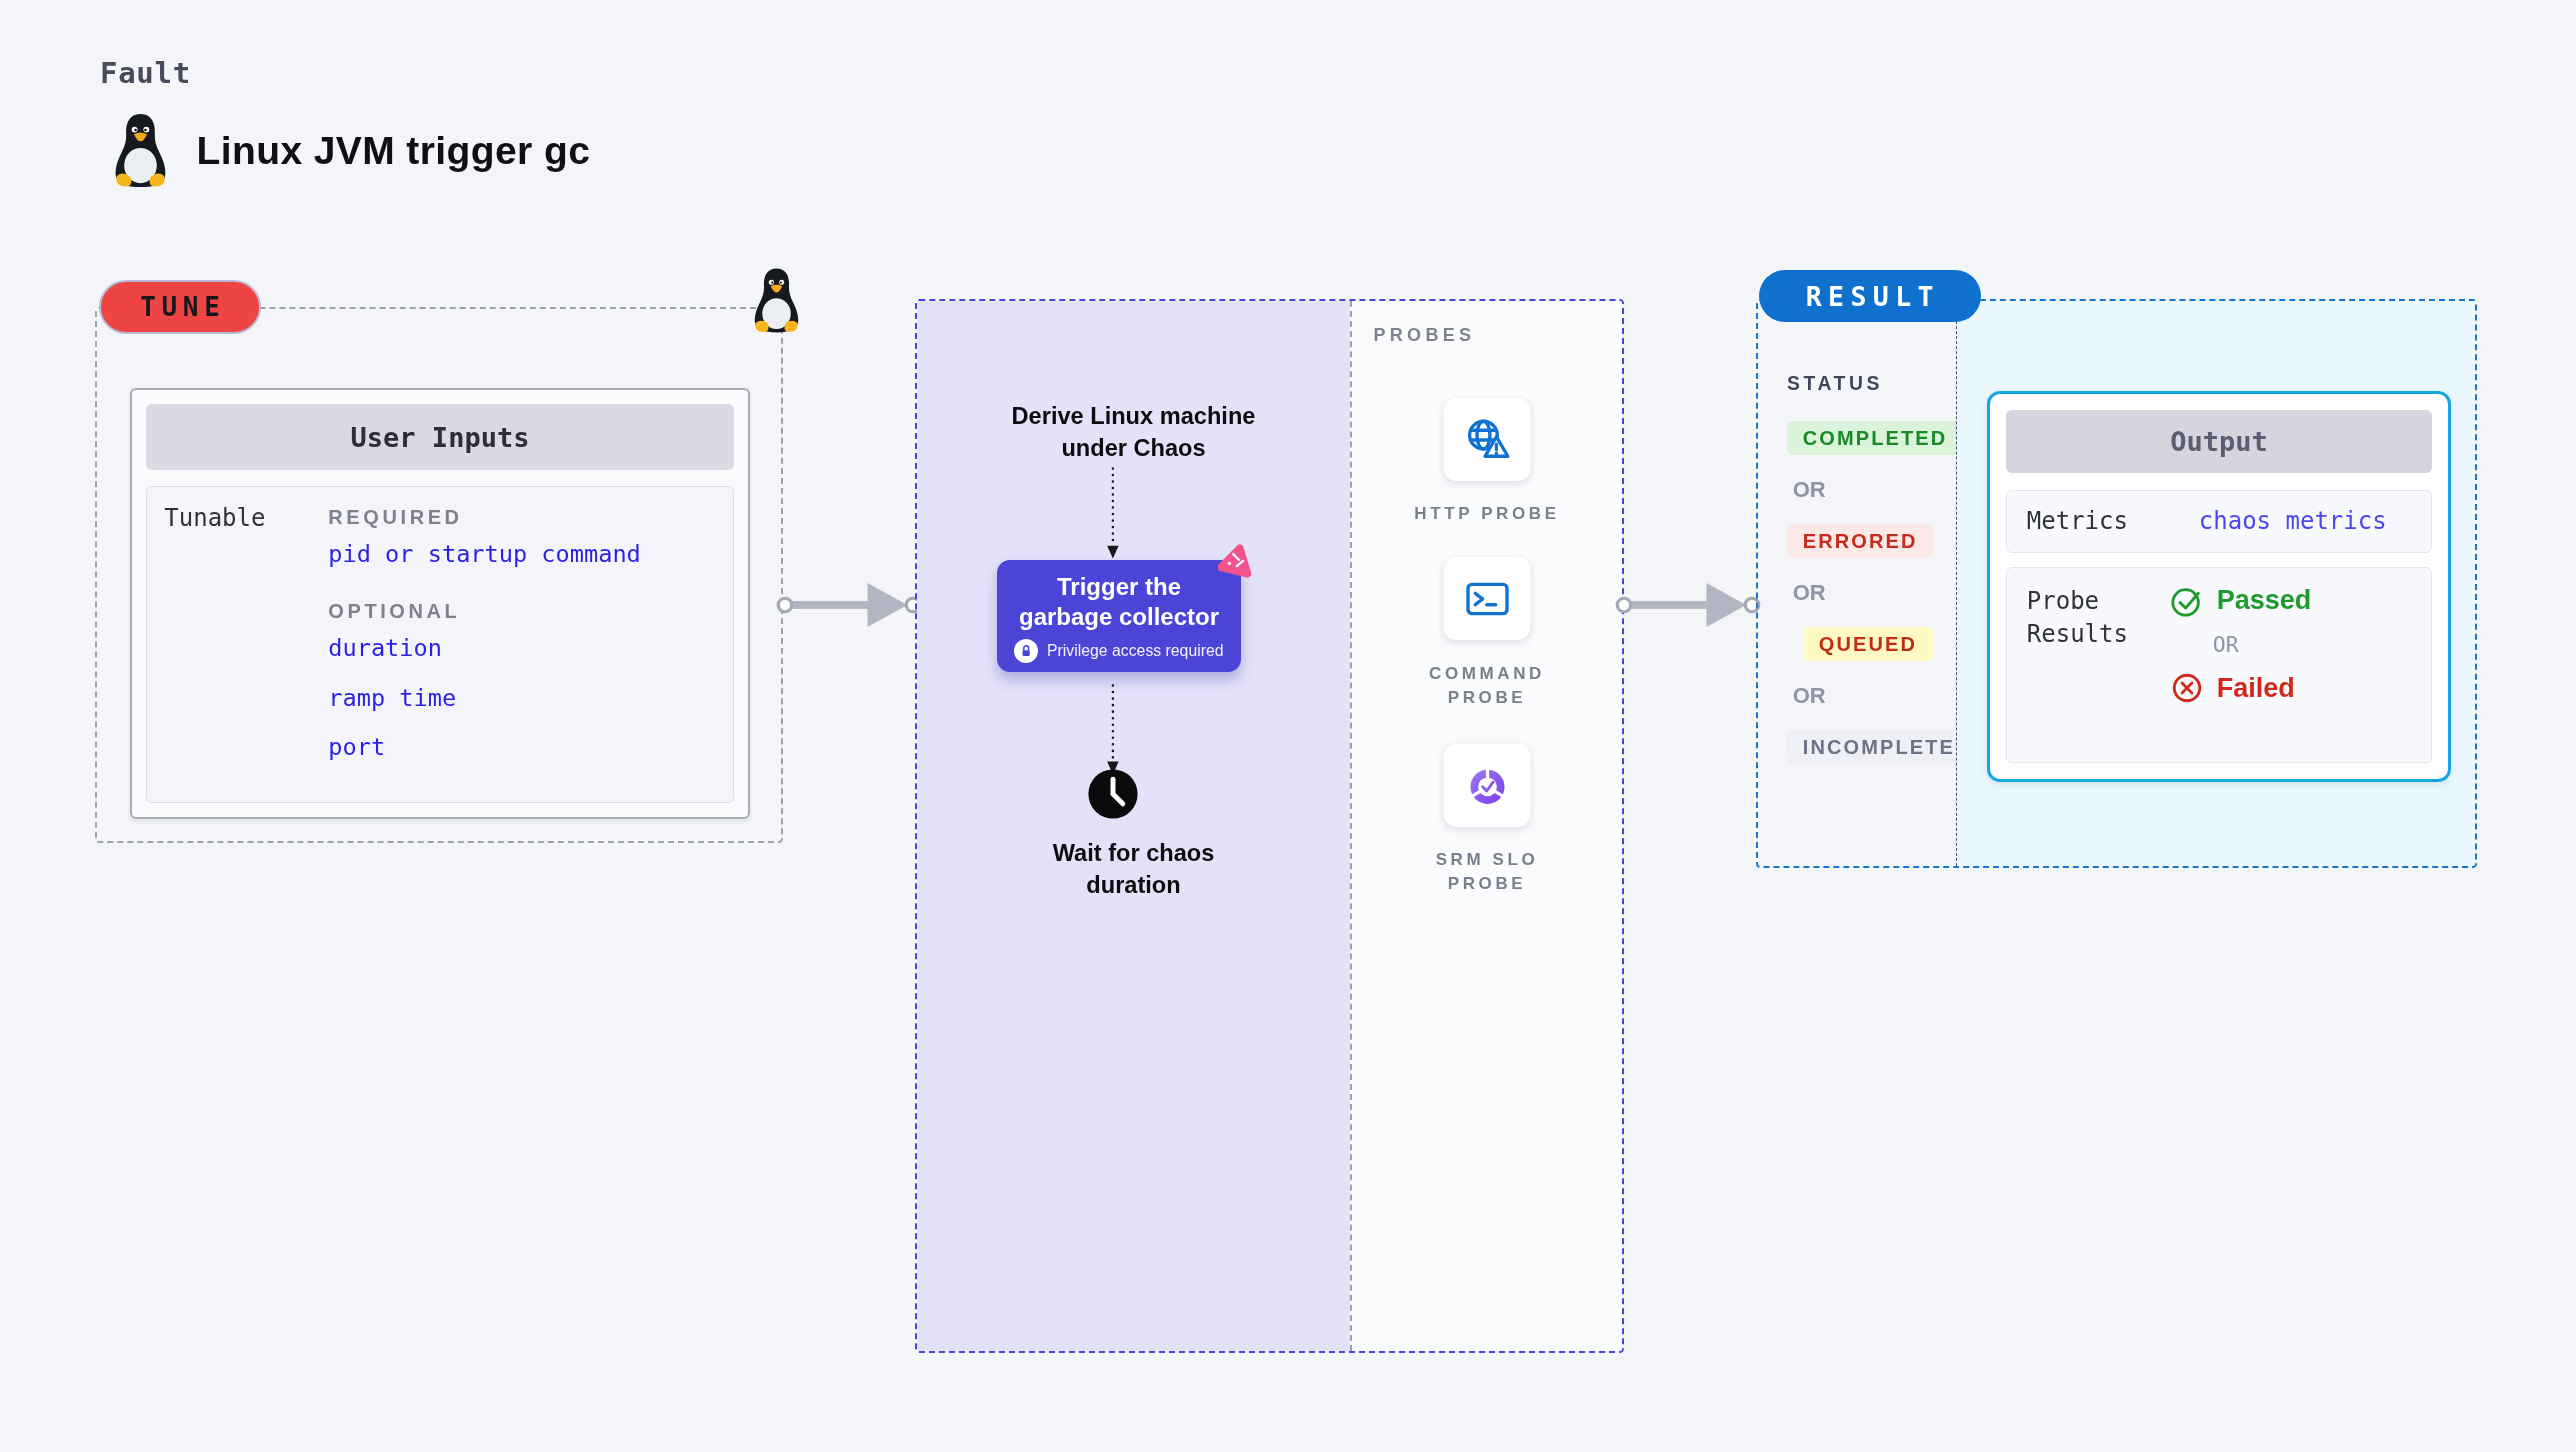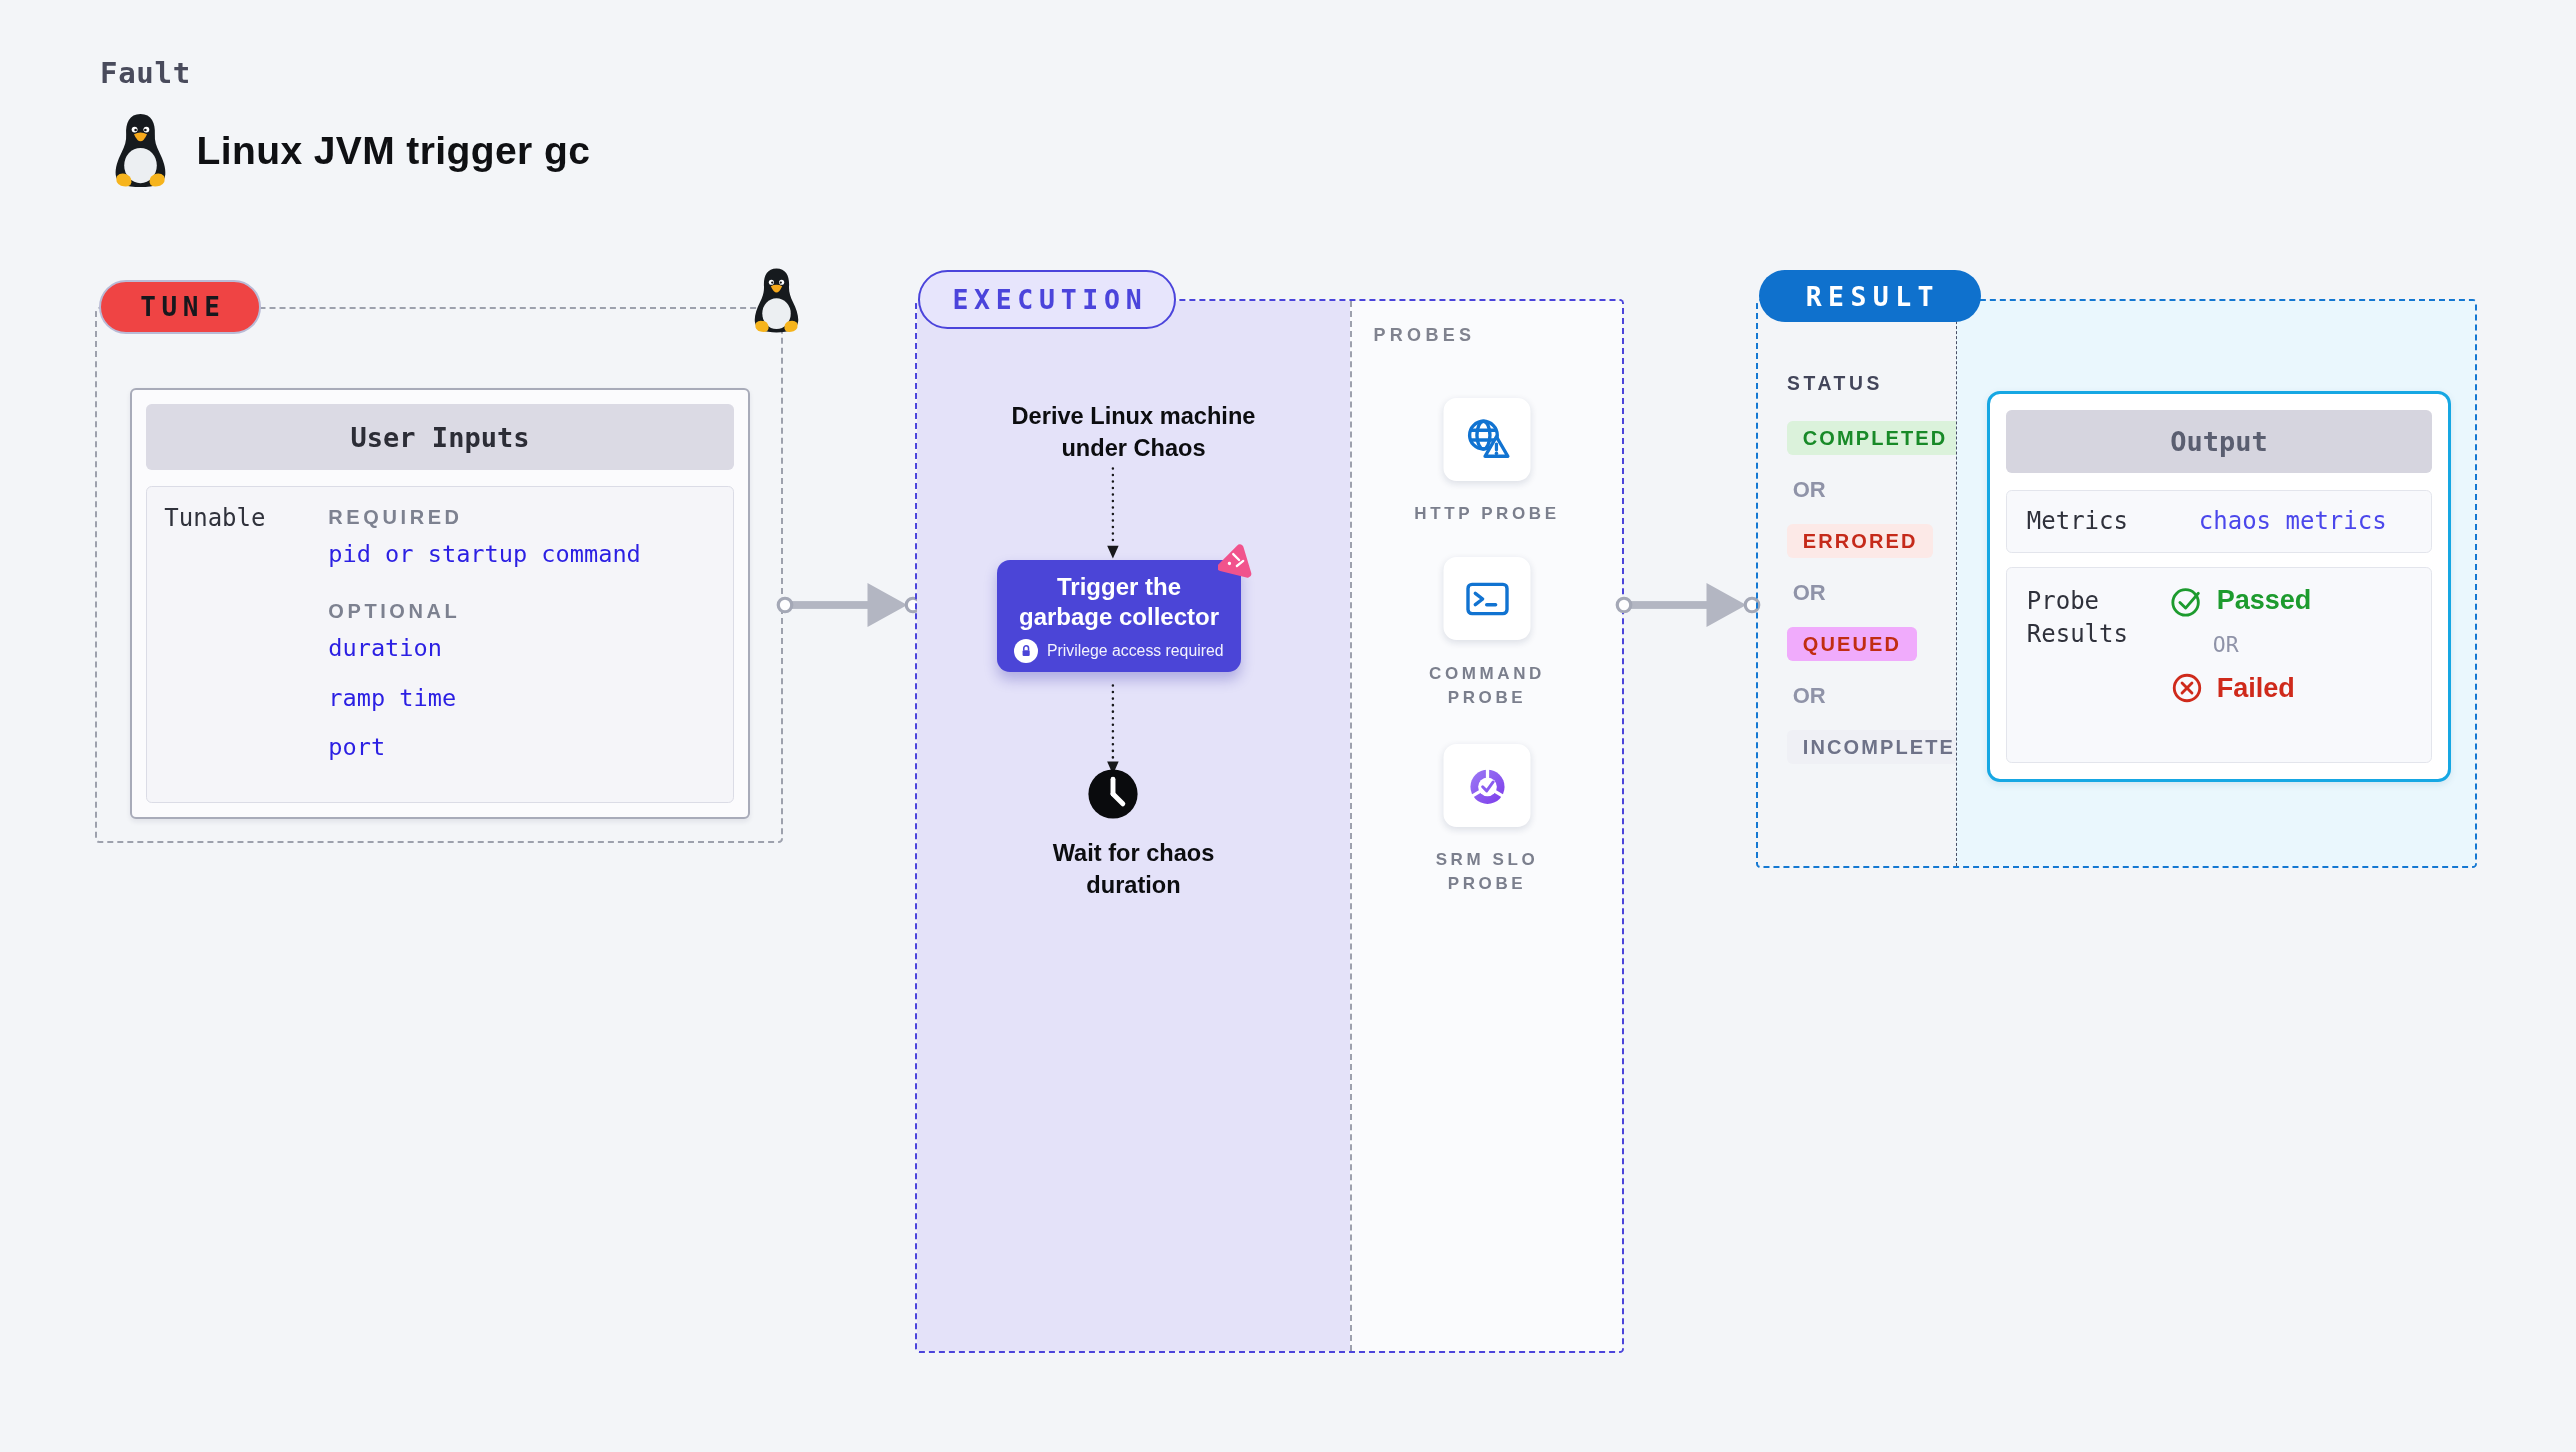--- a/index.html
+++ b/index.html
@@ -251,38 +251,37 @@
           <circle cx="32" cy="33" r="11.5" fill="#fff"></circle>
           <path d="M26 33 L31 38 L39 27" fill="none" stroke="#8A5CF0" stroke-width="3.6" stroke-linecap="round" stroke-linejoin="round"></path>
         </svg>
       </div>
       <div class="probe-label pl-3">
         <span>SRM SLO</span><br>
         <span>PROBE</span>
       </div>
     </div>
   </div>
-  <div class="pill exec-pill">EXECUTION</div>
 
   <svg class="flow-arrow arrow-2" viewBox="0 0 204 90">
     <rect x="20" y="39.5" width="110" height="11" fill="#B3B6C2"></rect>
     <polygon points="128,14 184,45 128,76" fill="#B3B6C2"></polygon>
     <circle cx="12" cy="45" r="9.5" fill="#FDFDFE" stroke="#A4A8B6" stroke-width="4.5"></circle>
     <circle cx="192" cy="45" r="9.5" fill="#FDFDFE" stroke="#A4A8B6" stroke-width="4.5"></circle>
   </svg>
 
   <div class="result-box">
     <div class="status-col">
       <div class="status-label">STATUS</div>
       <div class="status-stack">
         <div class="status-badge" style="color: rgb(24, 138, 40); background: rgb(219, 242, 219);">COMPLETED</div>
         <div class="or-sep">OR</div>
         <div class="status-badge" style="color: rgb(197, 42, 26); background: rgb(252, 233, 231);">ERRORED</div>
         <div class="or-sep">OR</div>
-        <div class="status-badge" style="color: rgb(193, 45, 18); background: #f0abfc;">QUEUED</div>
+        <div class="status-badge" style="color: rgb(193, 45, 18); background: #fef9c3; margin-left: 16px;">QUEUED</div>
         <div class="or-sep">OR</div>
         <div class="status-badge" style="color: rgb(110, 114, 136); background: rgb(239, 240, 245);">INCOMPLETED</div>
       </div>
     </div>
 
     <div class="output-panel">
       <div class="output-box">
         <div class="output-header">Output</div>
         <div class="out-row metrics-row">
           <div class="out-label">Metrics</div>

